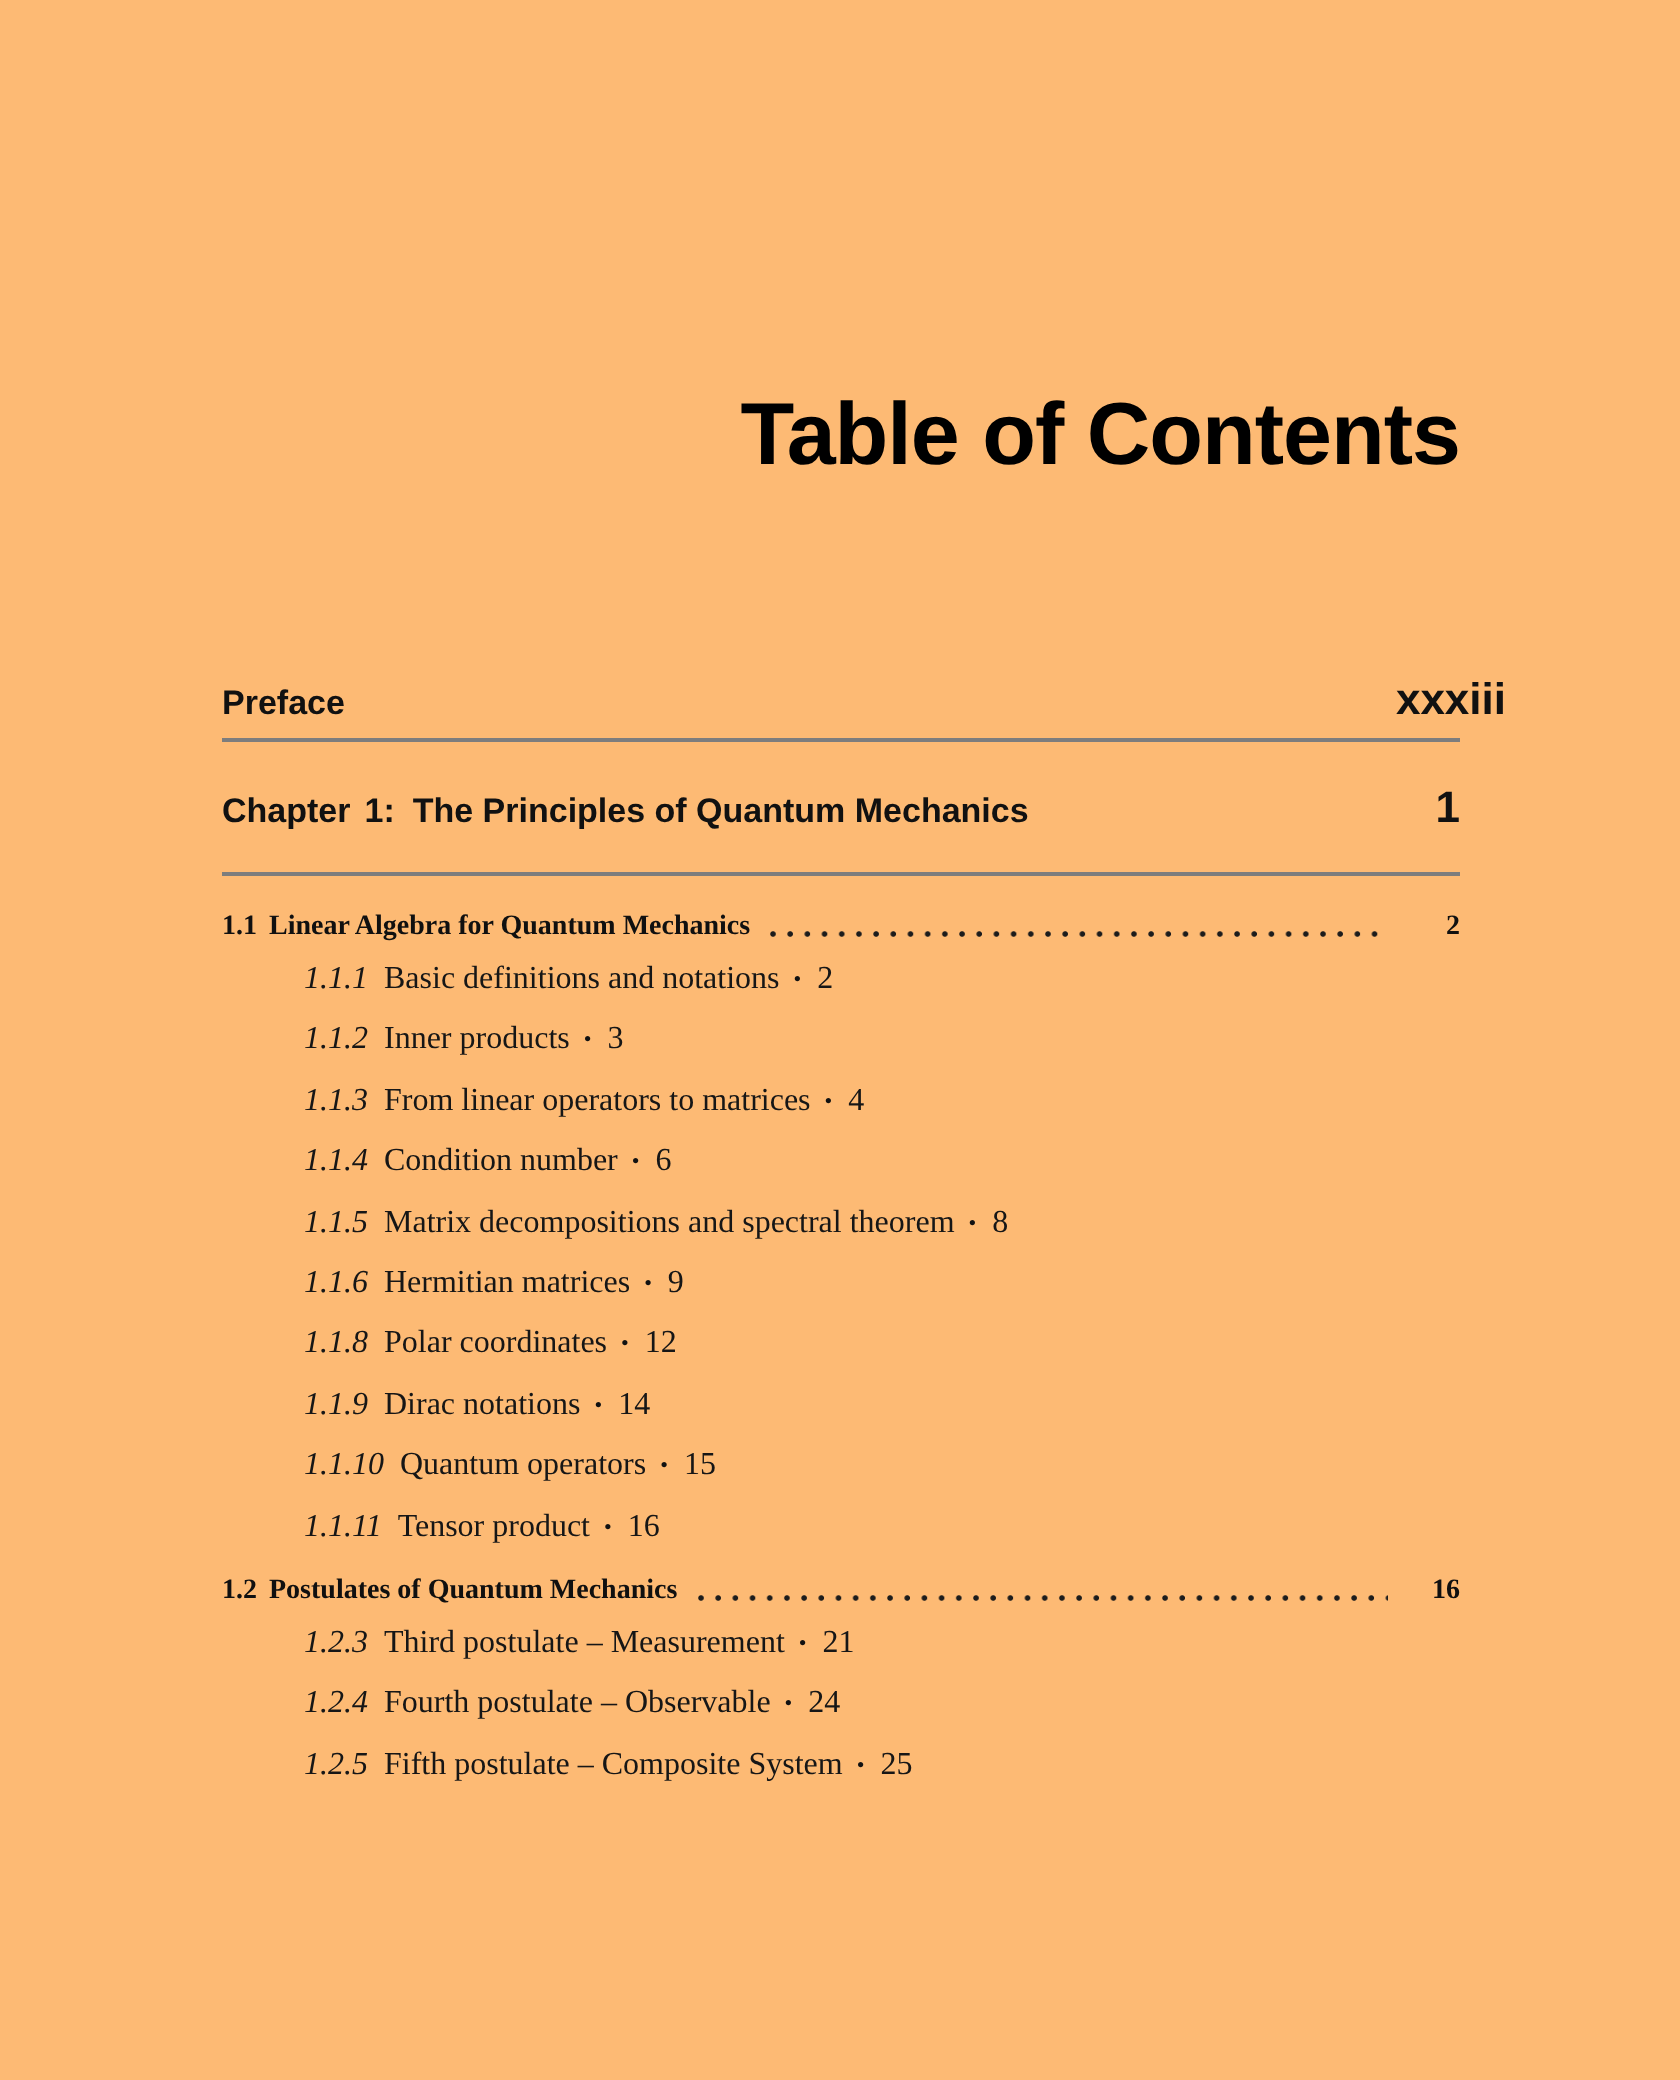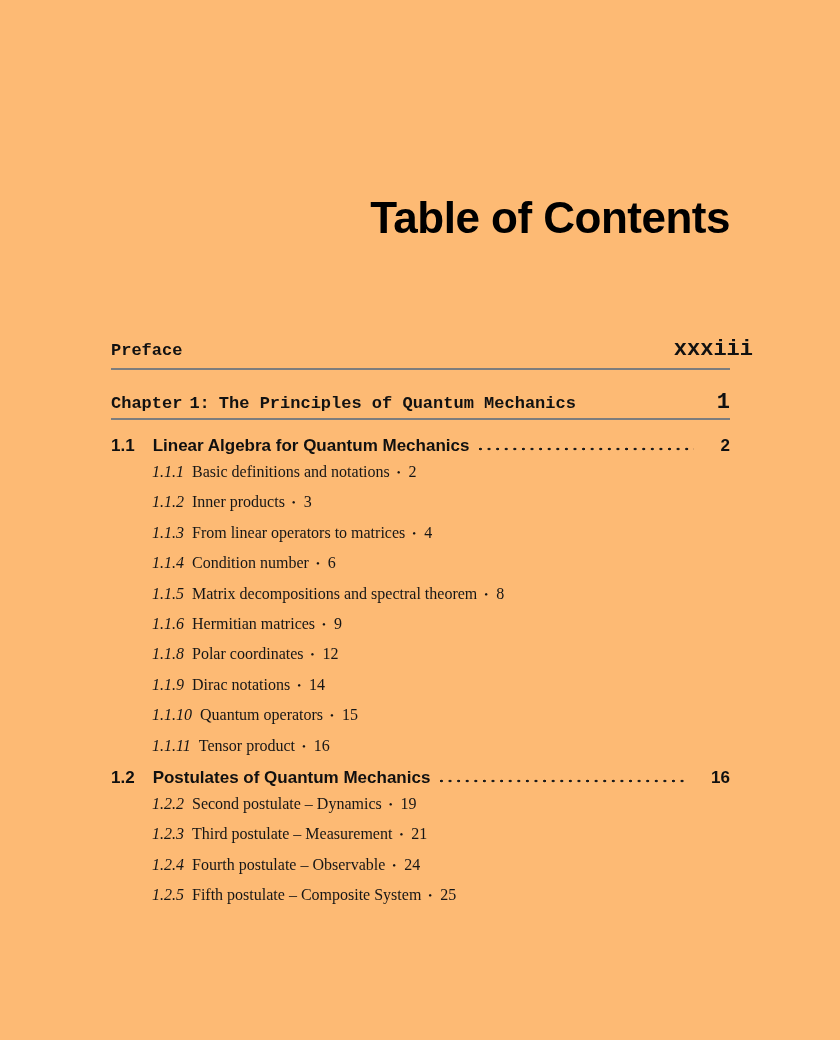--- a/index.html
+++ b/index.html
@@ -25,50 +25,49 @@
     letter-spacing:-0.5px;
     color:#000;
   }
 
   
   .rule-row{
     display:flex;
     justify-content:space-between;
     align-items:baseline;
     border-bottom:2px solid #7d7d7d;
-    font-family:Liberation Mono, monospace;
   }
   .front-row{
     margin-top:95px;
     padding-bottom:6px;
     font-size:17px;font-weight:700;line-height:22px;
   }
   .chapter-row{
     margin-top:23px;
-    padding-bottom:4px;
+    padding-bottom:20px;
     font-size:17px;font-weight:700;line-height:20px;
   }
   .h-page{font-weight:700;font-size:22px;white-space:nowrap;}
   .h-page.overflow{margin-right:-23px;}
   .ch-num{margin-left:7px;}
   .ch-title{margin-left:9px;}
 
   
   .sec-row{
     display:flex;
     align-items:baseline;
-    font-family:Liberation Sans, sans-serif;
+    font-family:Liberation Serif, serif;
     font-weight:700;
-    font-size:17px;
+    font-size:14px;
     line-height:22px;
     margin-top:15px;
     color:#101010;
   }
   .sub-list + .sec-row{margin-top:6px;}
-  .sec-title{margin-left:18px;white-space:nowrap;}
+  .sec-title{margin-left:6px;white-space:nowrap;}
   .leader{
     flex:1;
     align-self:flex-end;
     height:8px;
     margin:0 22px 4px 10px;
     background-image:radial-gradient(circle at 1.5px 4px, #1c1c1c 1.15px, transparent 1.6px);
     background-size:8.6px 8px;
     background-repeat:repeat-x;
   }
   .sec-page{text-align:right;min-width:14px;white-space:nowrap;}
@@ -124,21 +123,20 @@
           <li class="sub-row"><span class="sub-num">1.1.10</span><span class="sub-title">Quantum operators</span><span class="bullet">•</span><span class="sub-page">15</span></li>
           <li class="sub-row"><span class="sub-num">1.1.11</span><span class="sub-title">Tensor product</span><span class="bullet">•</span><span class="sub-page">16</span></li>
         </ul>
         <div class="sec-row">
           <span class="sec-num">1.2</span>
           <span class="sec-title">Postulates of Quantum Mechanics</span>
           <span class="leader"></span>
           <span class="sec-page">16</span>
         </div>
         <ul class="sub-list">
-          <li class="sub-row"><span class="sub-num">1.2.2</span><span class="sub-title">Second postulate – Dynamics</span><span class="bullet">•</span><span class="sub-page">19</span></li>
           <li class="sub-row"><span class="sub-num">1.2.3</span><span class="sub-title">Third postulate – Measurement</span><span class="bullet">•</span><span class="sub-page">21</span></li>
           <li class="sub-row"><span class="sub-num">1.2.4</span><span class="sub-title">Fourth postulate – Observable</span><span class="bullet">•</span><span class="sub-page">24</span></li>
           <li class="sub-row"><span class="sub-num">1.2.5</span><span class="sub-title">Fifth postulate – Composite System</span><span class="bullet">•</span><span class="sub-page">25</span></li>
         </ul>
       </div>
 
   </div>
 </div>
 
 </body></html>

